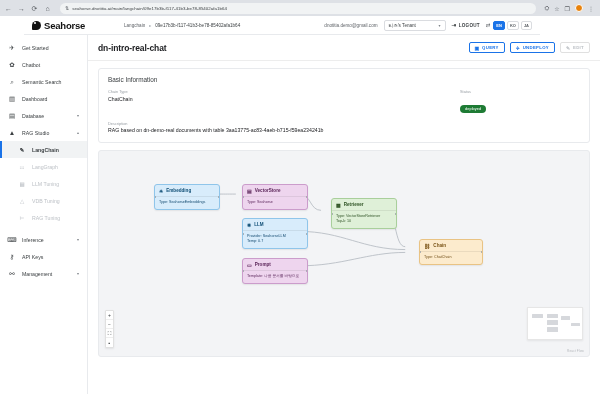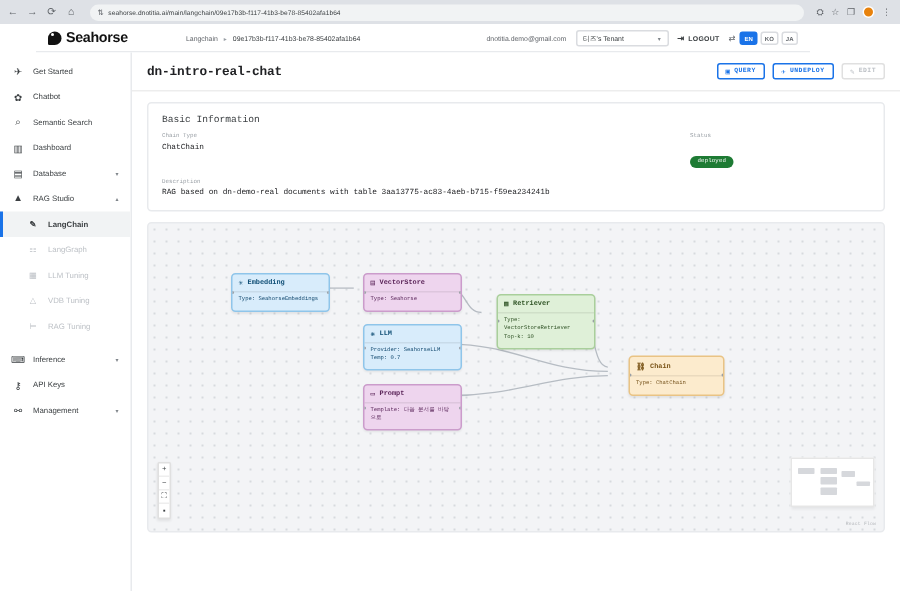--- a/index.html
+++ b/index.html
@@ -142,21 +142,20 @@
   .side-item.disabled { color: #bdc1c6; }
   .side-item.disabled .si-ico { color: #bdc1c6; }
   .side-gap { height: 5px; }
 
   
   .main {
     flex: 1; height: 359px;
     background: #ffffff;
     padding: 0;
     overflow: hidden;
-    font-family: Liberation Mono, monospace;
   }
   .page-head {
     height: 26px;
     display: flex; align-items: center;
     padding: 0 10px;
     border-bottom: 1px solid #ededed;
   }
   .page-title {
     font-size: 8.5px; font-weight: 700; color: #202124;
     letter-spacing: -.1px;

